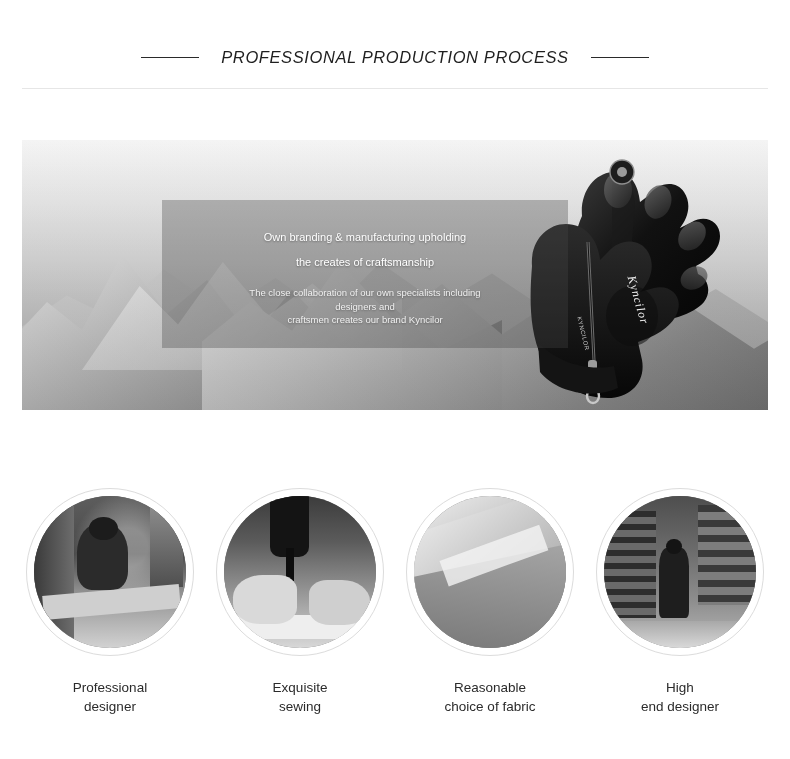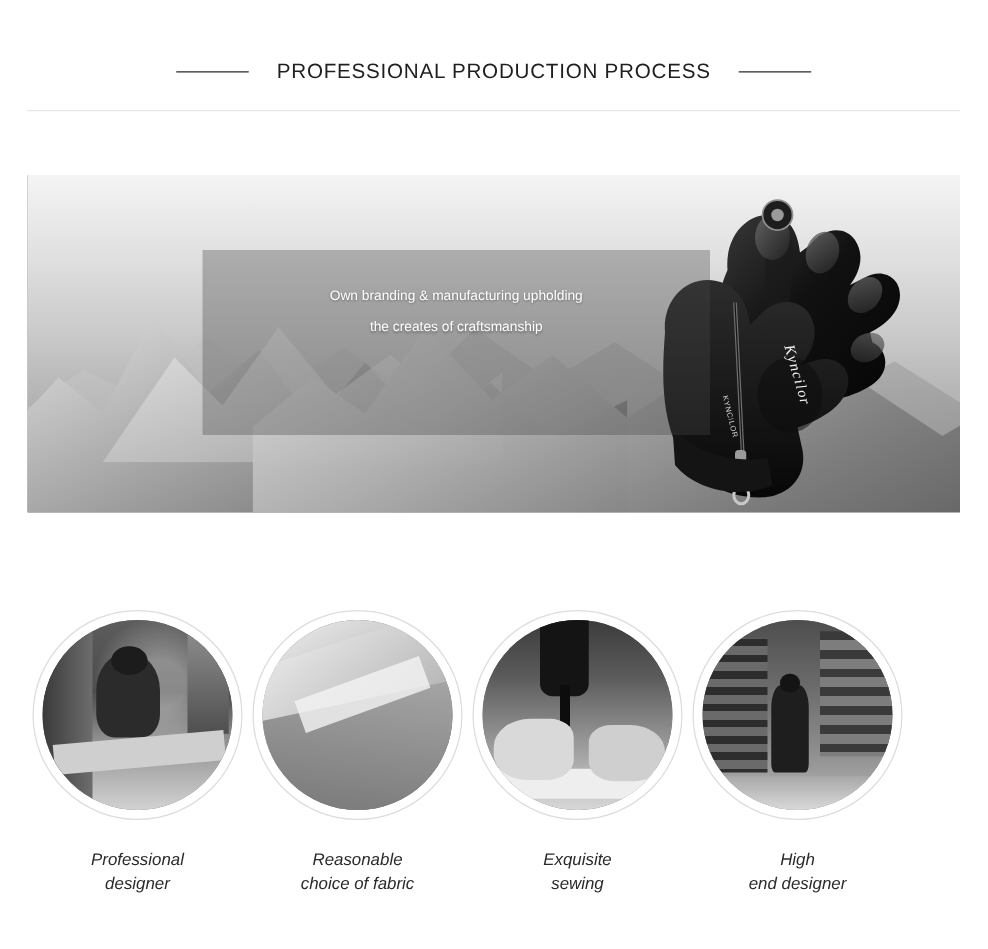--- a/index.html
+++ b/index.html
@@ -24,20 +24,21 @@
     align-items: center;
     justify-content: center;
     box-sizing: border-box;
     padding-top: 18px;
   }
   .header-inner {
     display: flex;
     align-items: center;
     justify-content: space-between;
     gap: 22px;
+    font-style: italic;
   }
   .rule {
     width: 58px;
     height: 1px;
     background: #2a2a2a;
   }
   .header-title {
     font-size: 16.5px;
     letter-spacing: 0.6px;
     color: #1f1f1f;
@@ -171,22 +172,21 @@
     white-space: nowrap;
   }
 
   
   .features {
     position: absolute;
     top: 488px;
     left: 22px;
     width: 746px;
     display: flex;
-    justify-content: flex-start;
-    font-style: italic;
+    justify-content: space-between;
   }
   .feature {
     width: 176px;
     display: flex;
     flex-direction: column;
     align-items: center;
   }
   .circle {
     width: 168px;
     height: 168px;
@@ -331,20 +331,25 @@
     <div class="glove-sidetext">KYNCILOR</div>
   </div>
 
   <div class="hero-panel"></div>
 
   <div class="hero-heading">
     <div>Own branding &amp; manufacturing upholding</div>
     <div>the creates of craftsmanship</div>
   </div>
 
+  <div class="hero-sub">
+    <div>The close collaboration of our own specialists including</div>
+    <div>designers and</div>
+    <div>craftsmen creates our brand Kyncilor</div>
+  </div>
 </div>
 
 <div class="features">
 
   <div class="feature">
     <div class="circle">
       <div class="circle-inner">
         <div class="ph ph1">
           <span class="shape-d"></span>
           <span class="shape-e"></span>
@@ -356,48 +361,48 @@
     </div>
     <div class="feature-caption">
       <div>Professional</div>
       <div>designer</div>
     </div>
   </div>
 
   <div class="feature">
     <div class="circle">
       <div class="circle-inner">
-        <div class="ph ph2">
-          <span class="fold-a"></span>
-          <span class="fold-b"></span>
-          <span class="fold-c"></span>
-        </div>
-      </div>
-    </div>
-    <div class="feature-caption">
-      <div>Reasonable</div>
-      <div>choice of fabric</div>
-    </div>
-  </div>
-
-  <div class="feature">
-    <div class="circle">
-      <div class="circle-inner">
         <div class="ph ph3">
           <span class="mach"></span>
           <span class="arm"></span>
           <span class="plate"></span>
           <span class="hand-l"></span>
           <span class="hand-r"></span>
         </div>
       </div>
     </div>
     <div class="feature-caption">
       <div>Exquisite</div>
       <div>sewing</div>
+    </div>
+  </div>
+
+  <div class="feature">
+    <div class="circle">
+      <div class="circle-inner">
+        <div class="ph ph2">
+          <span class="fold-a"></span>
+          <span class="fold-b"></span>
+          <span class="fold-c"></span>
+        </div>
+      </div>
+    </div>
+    <div class="feature-caption">
+      <div>Reasonable</div>
+      <div>choice of fabric</div>
     </div>
   </div>
 
   <div class="feature">
     <div class="circle">
       <div class="circle-inner">
         <div class="ph ph4">
           <span class="rack"></span>
           <span class="rack2"></span>
           <span class="floor"></span>

